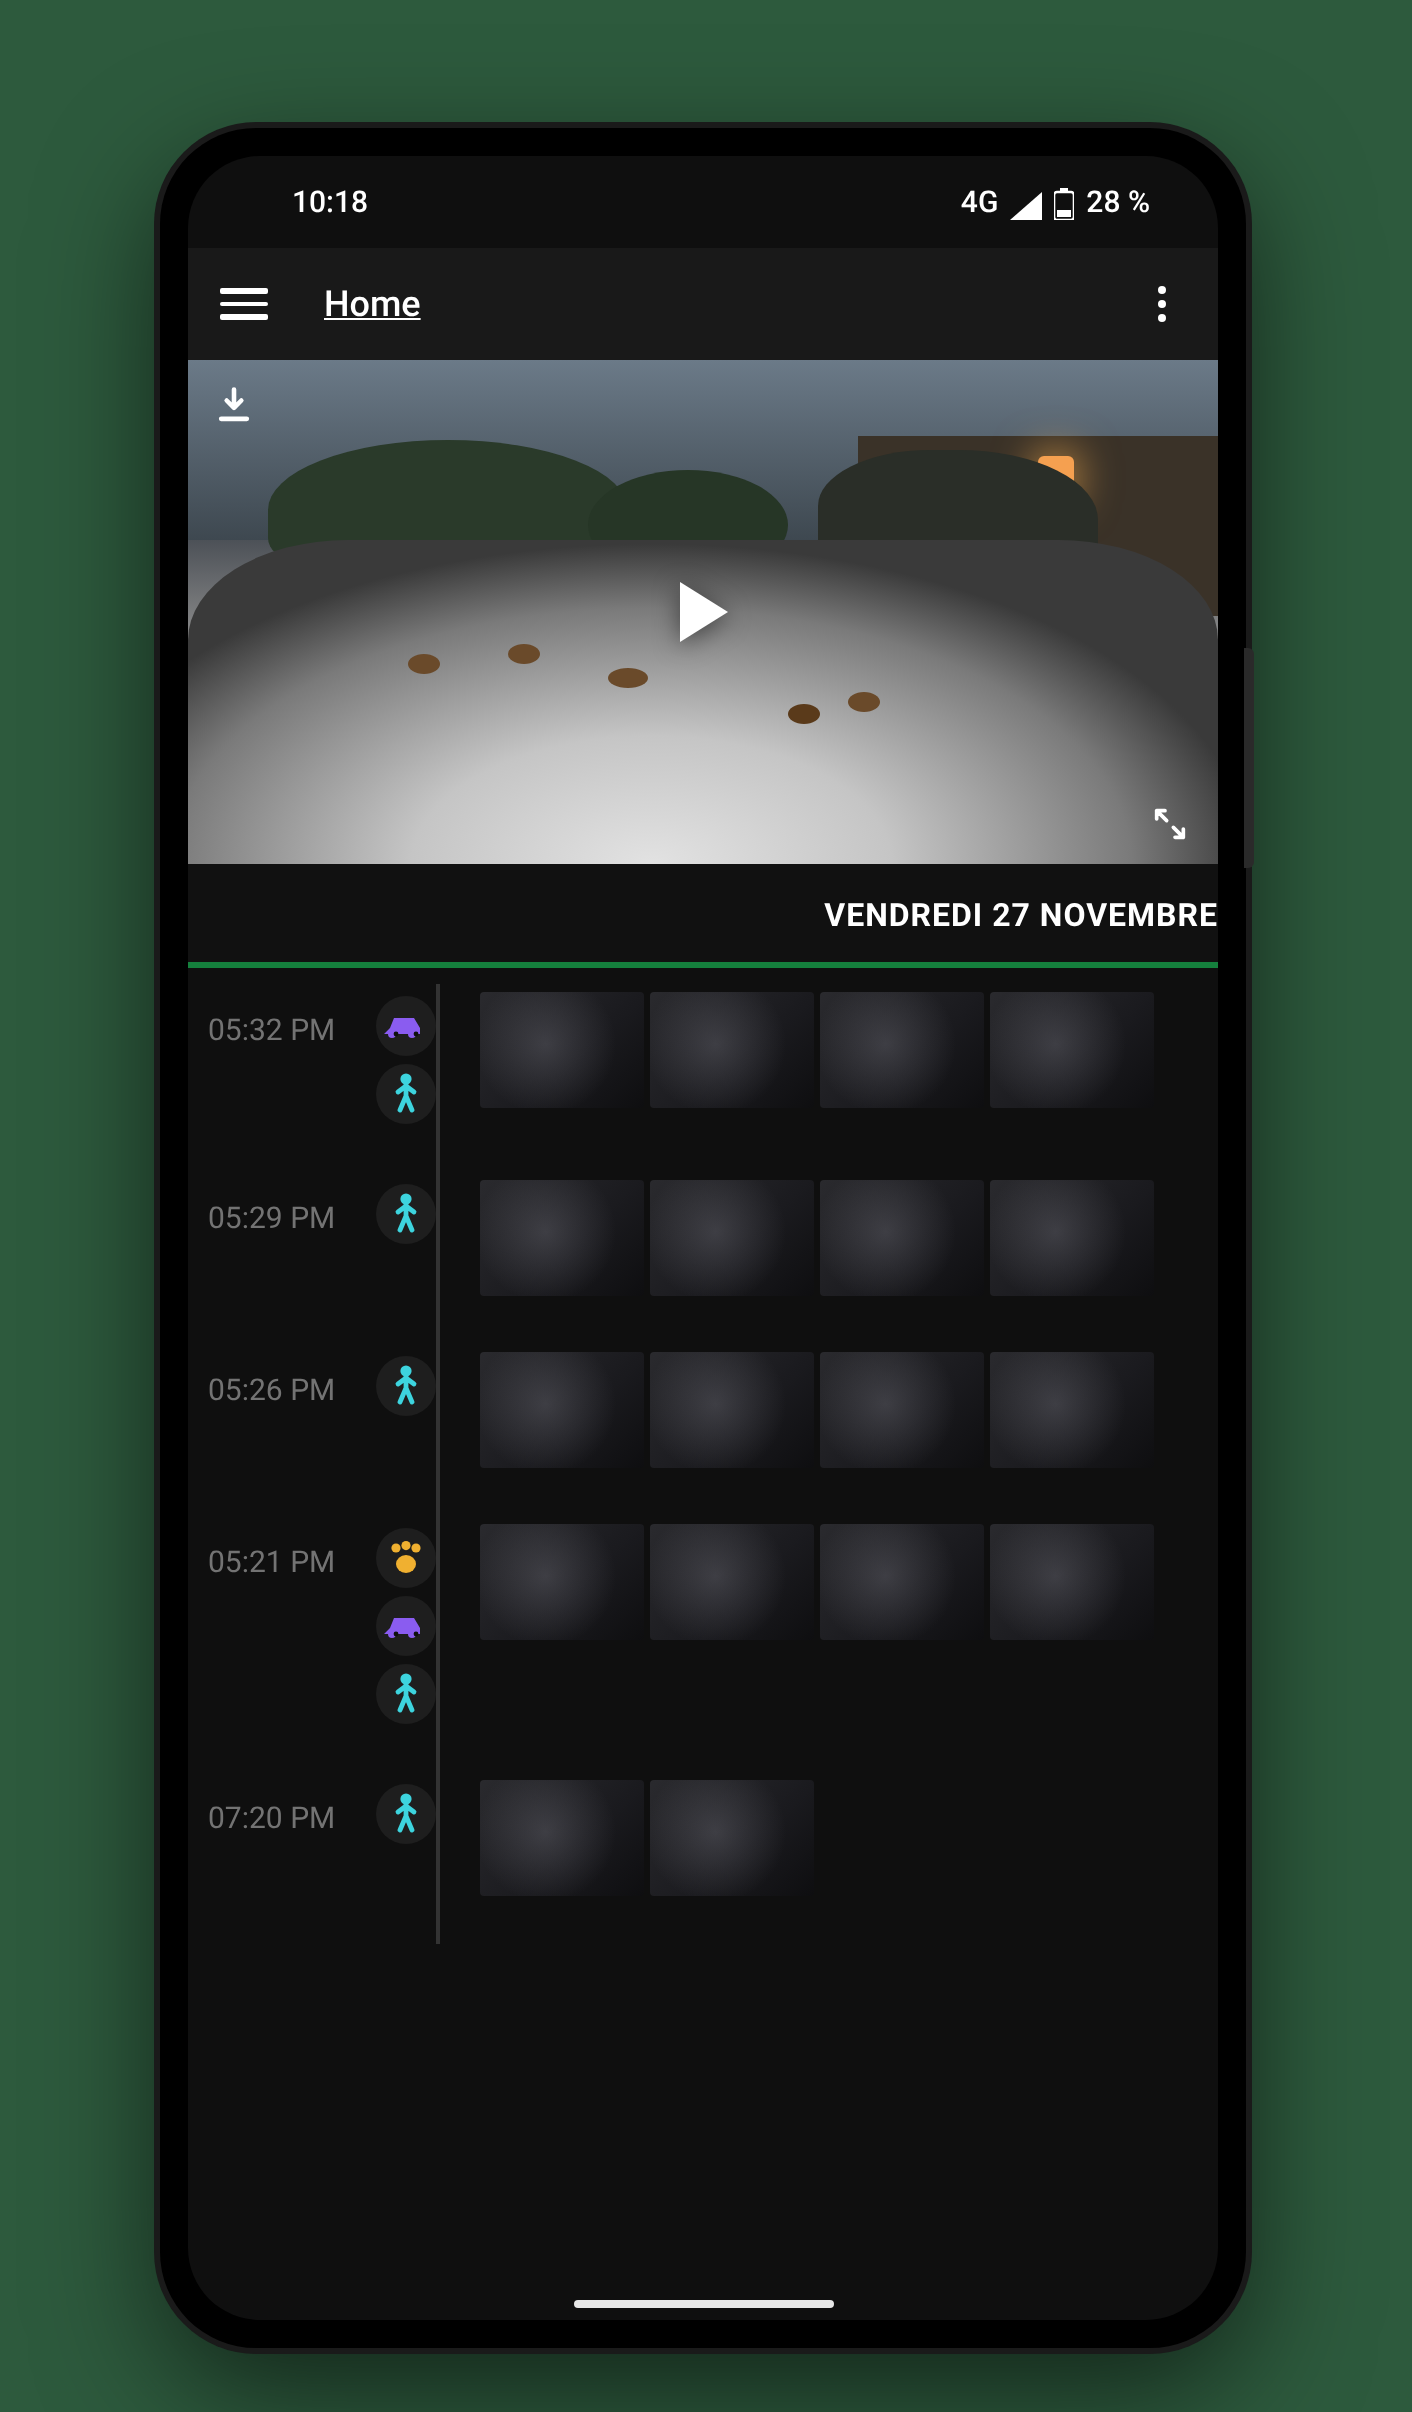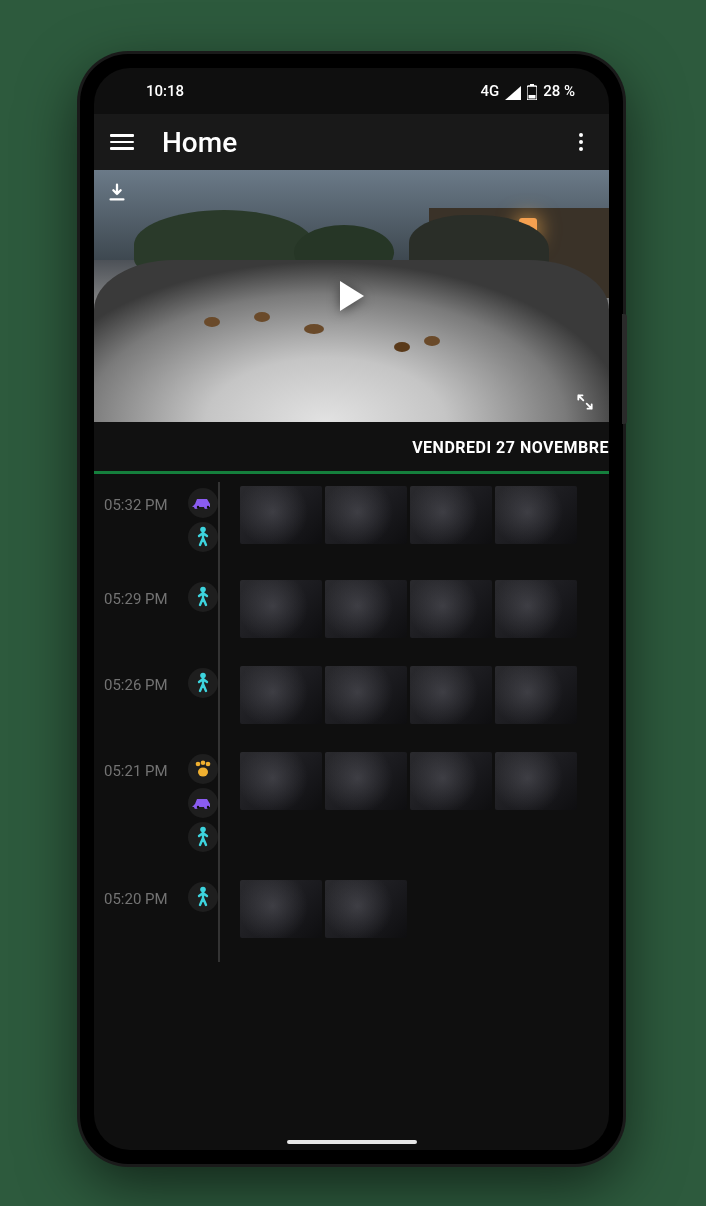--- a/index.html
+++ b/index.html
@@ -1,20 +1,20 @@
 <!DOCTYPE html>
 <html><head>
 <meta charset="utf-8">
 <style>
   * { box-sizing: border-box; margin: 0; padding: 0; }
   html, body { width: 706px; height: 1206px; background: #2d5a3d; font-family: -apple-system, BlinkMacSystemFont, "Segoe UI", Roboto, sans-serif; }
   
   .phone-frame {
     position: absolute;
-    top: 54px;
+    top: 64px;
     left: 80px;
     width: 543px;
     height: 1110px;
     background: #000;
     border-radius: 48px;
     box-shadow: 0 0 0 3px #1a1a1a, 0 20px 60px rgba(0,0,0,0.6);
     padding: 14px;
   }
   .side-button {
     position: absolute;
@@ -70,21 +70,21 @@
   .app-bar {
     height: 56px;
     display: flex;
     align-items: center;
     padding: 0 16px;
     background: #191919;
     color: #fff;
   }
   .hamburger { width: 24px; height: 24px; display:flex; flex-direction:column; justify-content:center; gap:4px; cursor:pointer; }
   .hamburger span { display:block; height:2.5px; background:#fff; border-radius:1px; }
-  .app-title { font-size: 28px; font-weight: 500; margin-left: 28px; flex:1; }
+  .app-title { font-size: 18px; font-weight: 500; margin-left: 28px; flex:1;text-decoration:underline; }
   .more-dots { width:24px; display:flex; flex-direction:column; align-items:center; gap:3px; cursor:pointer; }
   .more-dots span { width:4px; height:4px; background:#fff; border-radius:50%; }
   
   .video-preview {
     position: relative;
     width: 100%;
     height: 252px;
     background: linear-gradient(180deg, #4a5560 0%, #3a4048 30%, #8a8a8a 55%, #c8c8c8 75%, #5a5a5a 100%);
     overflow:hidden;
   }
@@ -297,21 +297,21 @@
             </div>
           </div>
           <div class="thumbs">
             <div class="thumb"></div>
             <div class="thumb"></div>
             <div class="thumb"></div>
             <div class="thumb"></div>
           </div>
         </div>
         <div class="event-row">
-          <div class="event-time">05:20 PM</div>
+          <div class="event-time">07:20 PM</div>
           <div class="event-icons">
             <div class="icon-badge">
               <svg width="18" height="22" viewBox="0 0 18 22">
                 <circle cx="9" cy="3.5" r="2.8" fill="#3dd4de"></circle>
                 <path d="M9 6 v6 M9 7 l-4 3 M9 7 l4 3 M9 12 l-3 7 M9 12 l3 7" stroke="#3dd4de" stroke-width="2.4" stroke-linecap="round" fill="none"></path>
               </svg>
             </div>
           </div>
           <div class="thumbs">
             <div class="thumb"></div>

